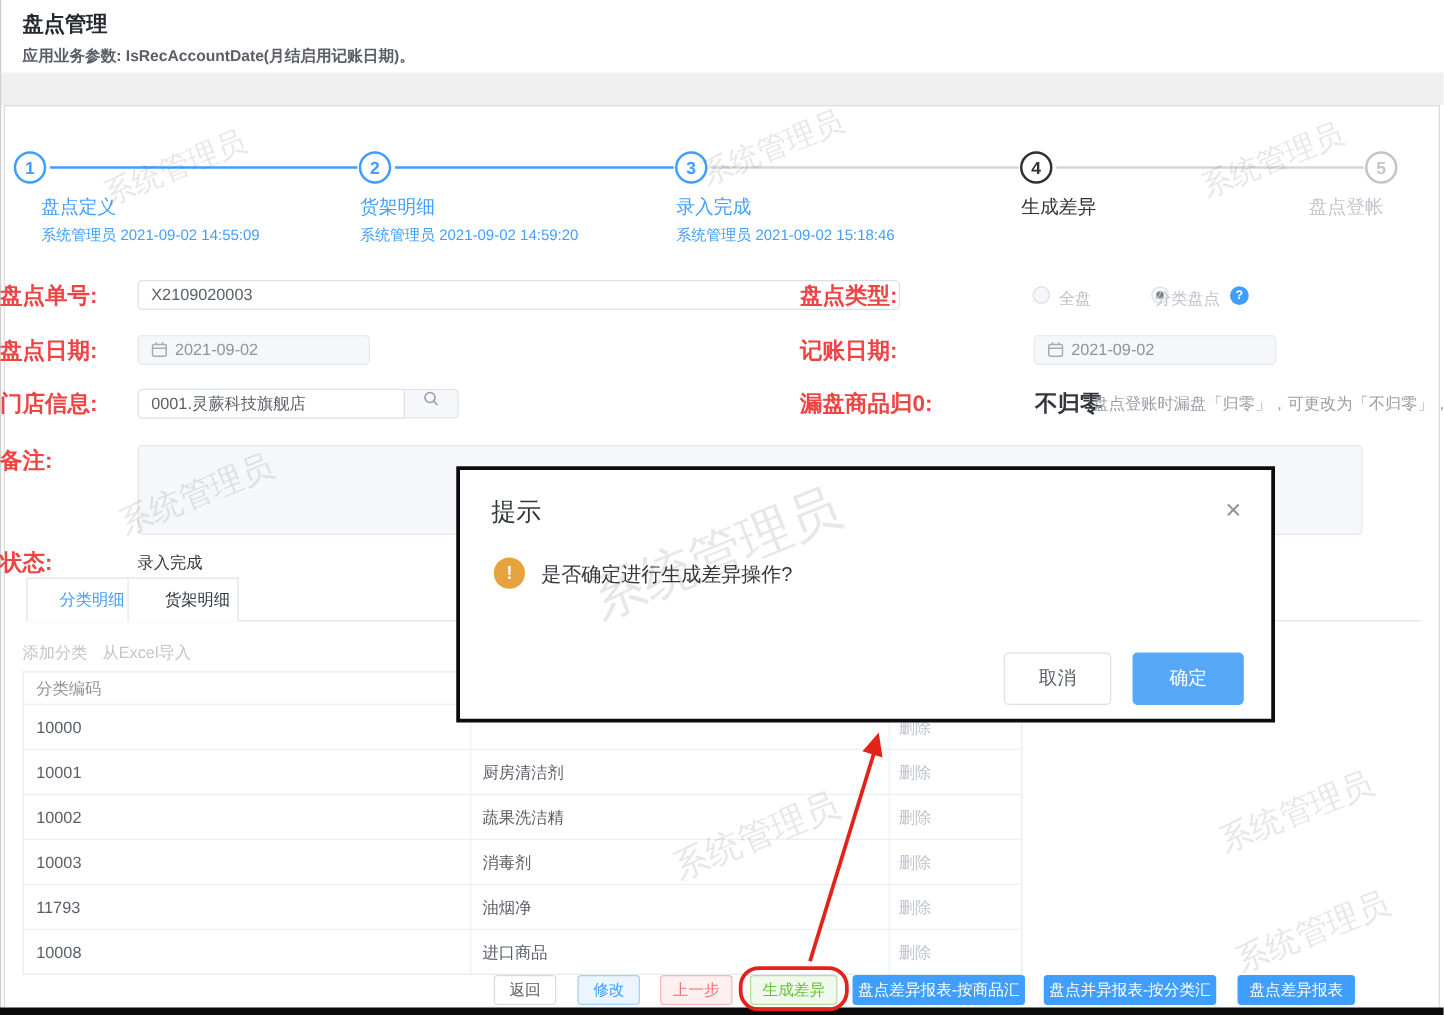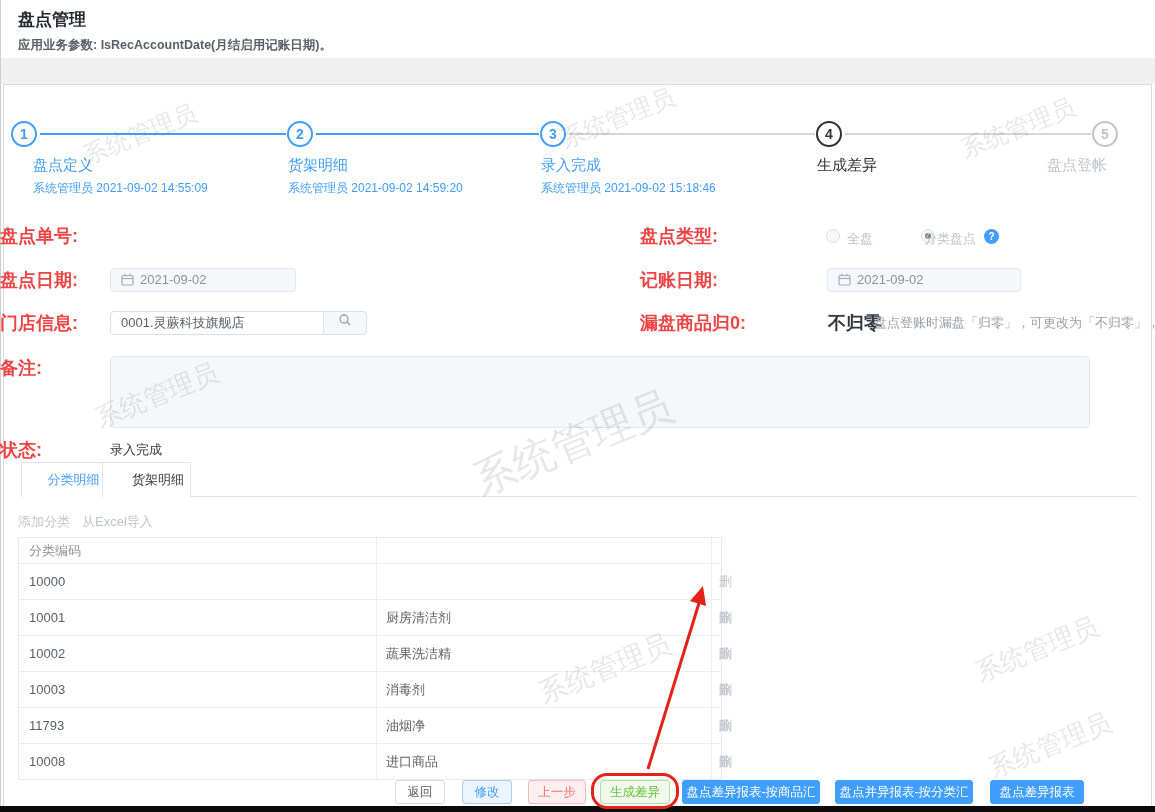--- a/index.html
+++ b/index.html
@@ -55,21 +55,21 @@
   
   .dtabbar { left:21px; top:462px; width:1116px; height:35px; border-bottom:1px solid #dfe4ea; }
   .dtab { position:absolute; top:0; height:35px; line-height:34px; text-align:center; font-size:13px;
           border:1px solid #dfe4ea; border-bottom:none; background:#fff; cursor:pointer;padding-left:23px; }
   .dtab.active { color:#409EFF; }
   .dtab.idle { color:#33373d; border-left:none; }
 
   .tool-link { font-size:13px; color:#c0c4cc; }
 
   
-  .tbl { left:18px; top:537px; width:704px; border:1px solid #e6e9ee; background:#fff; }
+  .tbl { left:18px; top:537px; width:800px; border:1px solid #e6e9ee; background:#fff; }
   .trow { position:relative; border-top:1px solid #ebeef5; height:36px; }
   .thead { height:25px; border-top:none; }
   .tcell { position:absolute; font-size:13px; color:#5a5e66; line-height:36px; }
   .thead .tcell { color:#8f939a; line-height:25px; }
   .tdel { color:#c0c4cc; }
   .vline { position:absolute; top:0; bottom:0; width:1px; background:#ebeef5; }
 
   
   .fbtn { position:absolute; top:780px; height:24px; line-height:22px; text-align:center;
           font-size:12.5px; border-radius:3px; border:1px solid transparent; cursor:pointer; }
@@ -133,20 +133,21 @@
   <div class="abs step-title tt-done" style="left:541px;">录入完成</div>
   <div class="abs step-title tt-current" style="left:817px;">生成差异</div>
   <div class="abs step-title tt-pending" style="left:1047px;">盘点登帐</div>
 
   <div class="abs step-sub" style="left:33px;">系统管理员 2021-09-02 14:55:09</div>
   <div class="abs step-sub" style="left:288px;">系统管理员 2021-09-02 14:59:20</div>
   <div class="abs step-sub" style="left:541px;">系统管理员 2021-09-02 15:18:46</div>
 
   
   <div class="abs flabel" style="left:0;top:224px;width:100px;">盘点单号:</div>
+  <div class="abs input" style="left:110px;top:224px;width:610px;">X2109020003</div>
 
   <div class="abs flabel" style="left:640px;top:224px;width:178px;">盘点类型:</div>
   <span class="abs radio" style="left:826px;top:229px;"></span>
   <span class="abs rlabel" style="left:847px;top:230px;">全盘</span>
   <span class="abs radio checked" style="left:903px;top:229px;"></span>
   <span class="abs rlabel" style="left:924px;top:230px;">分类盘点</span>
   <span class="abs qicon" style="left:984px;top:229px;">?</span>
 
   
   <div class="abs flabel" style="left:0;top:268px;width:100px;">盘点日期:</div>
@@ -243,20 +244,28 @@
   
   <div class="fbtn b-plain" style="left:395px;width:50px;text-align:center;">返回</div>
   <div class="fbtn b-blue" style="left:462px;width:50px;">修改</div>
   <div class="fbtn b-red" style="left:528px;width:58px;">上一步</div>
   <div class="fbtn b-green" style="left:600px;width:70px;">生成差异</div>
   <div class="fbtn b-primary" style="left:682px;width:138px;">盘点差异报表-按商品汇总</div>
   <div class="fbtn b-primary" style="left:835px;width:138px;">盘点并异报表-按分类汇总</div>
   <div class="fbtn b-primary" style="left:990px;width:94px;">盘点差异报表</div>
 
   
+  <div class="abs modal">
+    <div class="abs modal-title">提示</div>
+    <div class="abs modal-close">×</div>
+    <div class="abs warn-icon">!</div>
+    <div class="abs modal-msg">是否确定进行生成差异操作?</div>
+    <div class="mbtn cancel">取消</div>
+    <div class="mbtn ok">确定</div>
+  </div>
 
   
   <span class="wm" style="left:80px;top:118px;font-size:24px;">系统管理员</span>
   <span class="wm" style="left:558px;top:102px;font-size:24px;">系统管理员</span>
   <span class="wm" style="left:958px;top:112px;font-size:24px;">系统管理员</span>
   <span class="wm" style="left:92px;top:378px;font-size:26px;">系统管理员</span>
   <span class="wm" style="left:468px;top:415px;font-size:42px;">系统管理员</span>
   <span class="wm" style="left:535px;top:650px;font-size:28px;">系统管理员</span>
   <span class="wm" style="left:972px;top:632px;font-size:26px;">系统管理员</span>
   <span class="wm" style="left:985px;top:728px;font-size:26px;">系统管理员</span>

